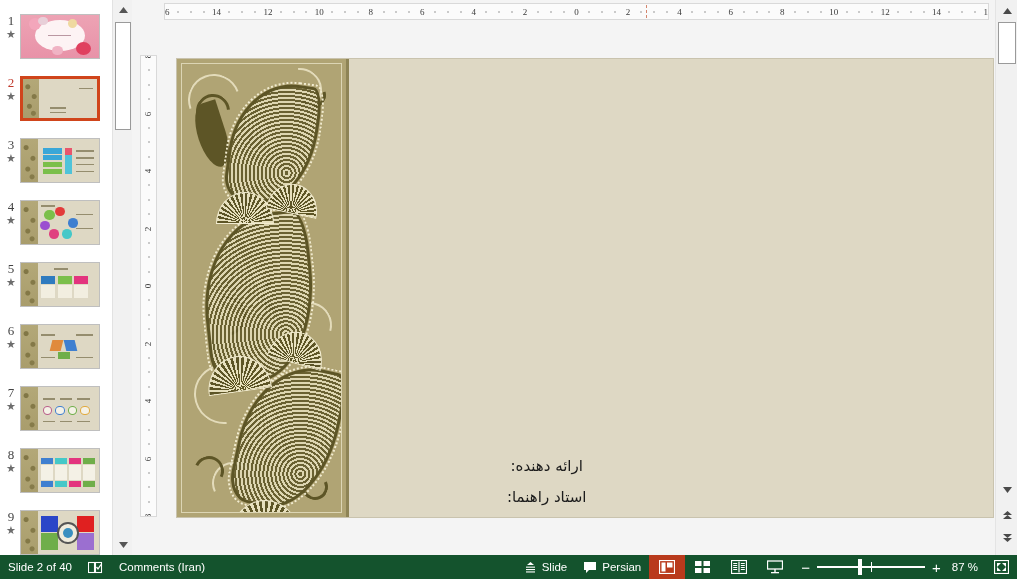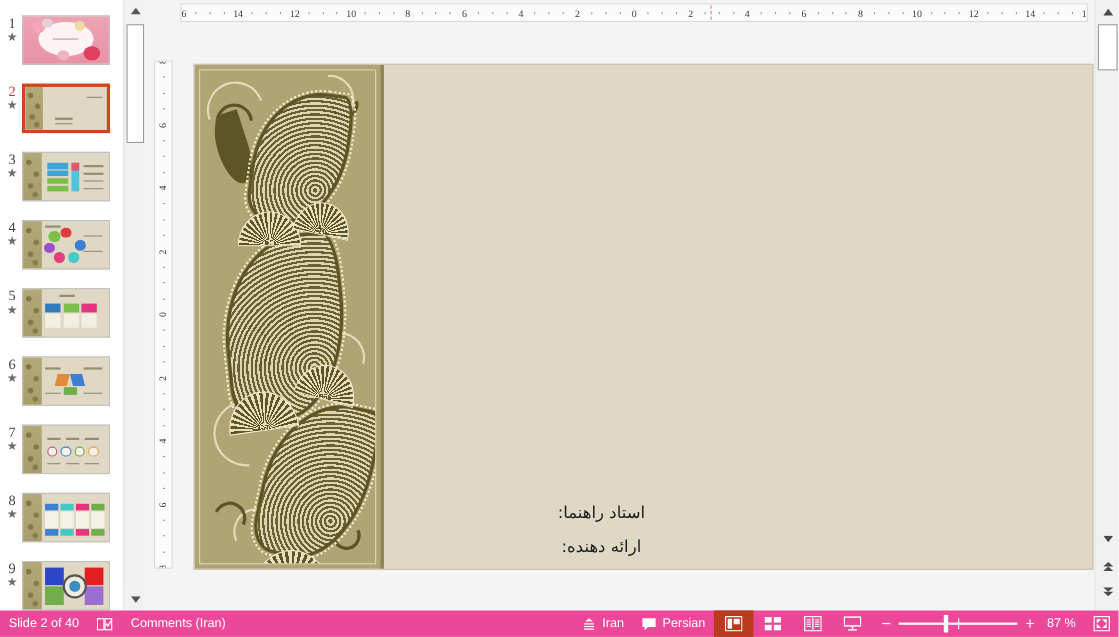--- a/index.html
+++ b/index.html
@@ -184,21 +184,21 @@
     font-size: 8px; color: #4a4a4a;
   }
   #main-thumbpiece {
     position: absolute; left: 2px; top: 22px; width: 18px; height: 42px;
     background: #ffffff; border: 1px solid #9a9a9a;
   }
 
   
   #status-bar {
     position: absolute; left: 0; bottom: 0; width: 1017px; height: 24px;
-    background: #ec4899; color: #ffffff;
+    background: #14532d; color: #ffffff;
     display: flex; align-items: flex-start; font-size: 11.5px;
   }
   .sb-item { display: flex; align-items: center; height: 24px; padding: 0 8px; gap: 5px; white-space: nowrap; }
   .sb-spacer { flex: 1; }
   .view-btn {
     width: 36px; height: 24px; display: flex; align-items: center; justify-content: center;
   }
   .view-btn.active { background: #b93a1c; }
   .zoom-wrap { display: flex; align-items: center; gap: 7px; padding: 0 8px; }
   .zoom-track {
@@ -567,22 +567,22 @@
           <div class="fanshell" style="left:34px;top:128px;width:58px;height:32px;"></div>
           <div class="fanshell" style="left:86px;top:120px;width:52px;height:30px;transform:rotate(12deg);"></div>
           <div class="fanshell" style="left:24px;top:292px;width:64px;height:36px;transform:rotate(-8deg);"></div>
           <div class="fanshell" style="left:88px;top:268px;width:56px;height:32px;transform:rotate(16deg);"></div>
           <div class="fanshell" style="left:48px;top:436px;width:70px;height:38px;"></div>
         </div>
       </div>
 
 
       <div id="slide-sub">
+        <div>ارائه دهنده:</div>
         <div>استاد راهنما:</div>
-        <div>ارائه دهنده:</div>
       </div>
     </div>
   </div>
 
   <div id="main-scroll">
     <div class="msb-btn" style="top:1px;">
       <svg width="9" height="7" viewBox="0 0 9 7">
           <polygon points="4.5,0 9,6 0,6" fill="#4a4a4a"></polygon>
         </svg>
     </div>
@@ -630,21 +630,21 @@
 
     <div class="sb-item">
       <span class="sb-icon">
         <svg width="13" height="13" viewBox="0 0 13 13">
           <polygon points="6.5,1 10,4 3,4" fill="#fff"></polygon>
           <rect x="2" y="5.6" width="9" height="1.1" fill="#fff"></rect>
           <rect x="2" y="8" width="9" height="1.1" fill="#fff"></rect>
           <rect x="2" y="10.4" width="9" height="1.1" fill="#fff"></rect>
         </svg>
       </span>
-      <span>Iran</span>
+      <span>Slide</span>
     </div>
 
     <div class="sb-item">
       <span class="sb-icon">
         <svg width="14" height="13" viewBox="0 0 14 13">
           <path d="M1,1 H13 V9 H6 L3,12 V9 H1 Z" fill="#fff"></path>
         </svg>
       </span>
       <span>Persian</span>
     </div>

